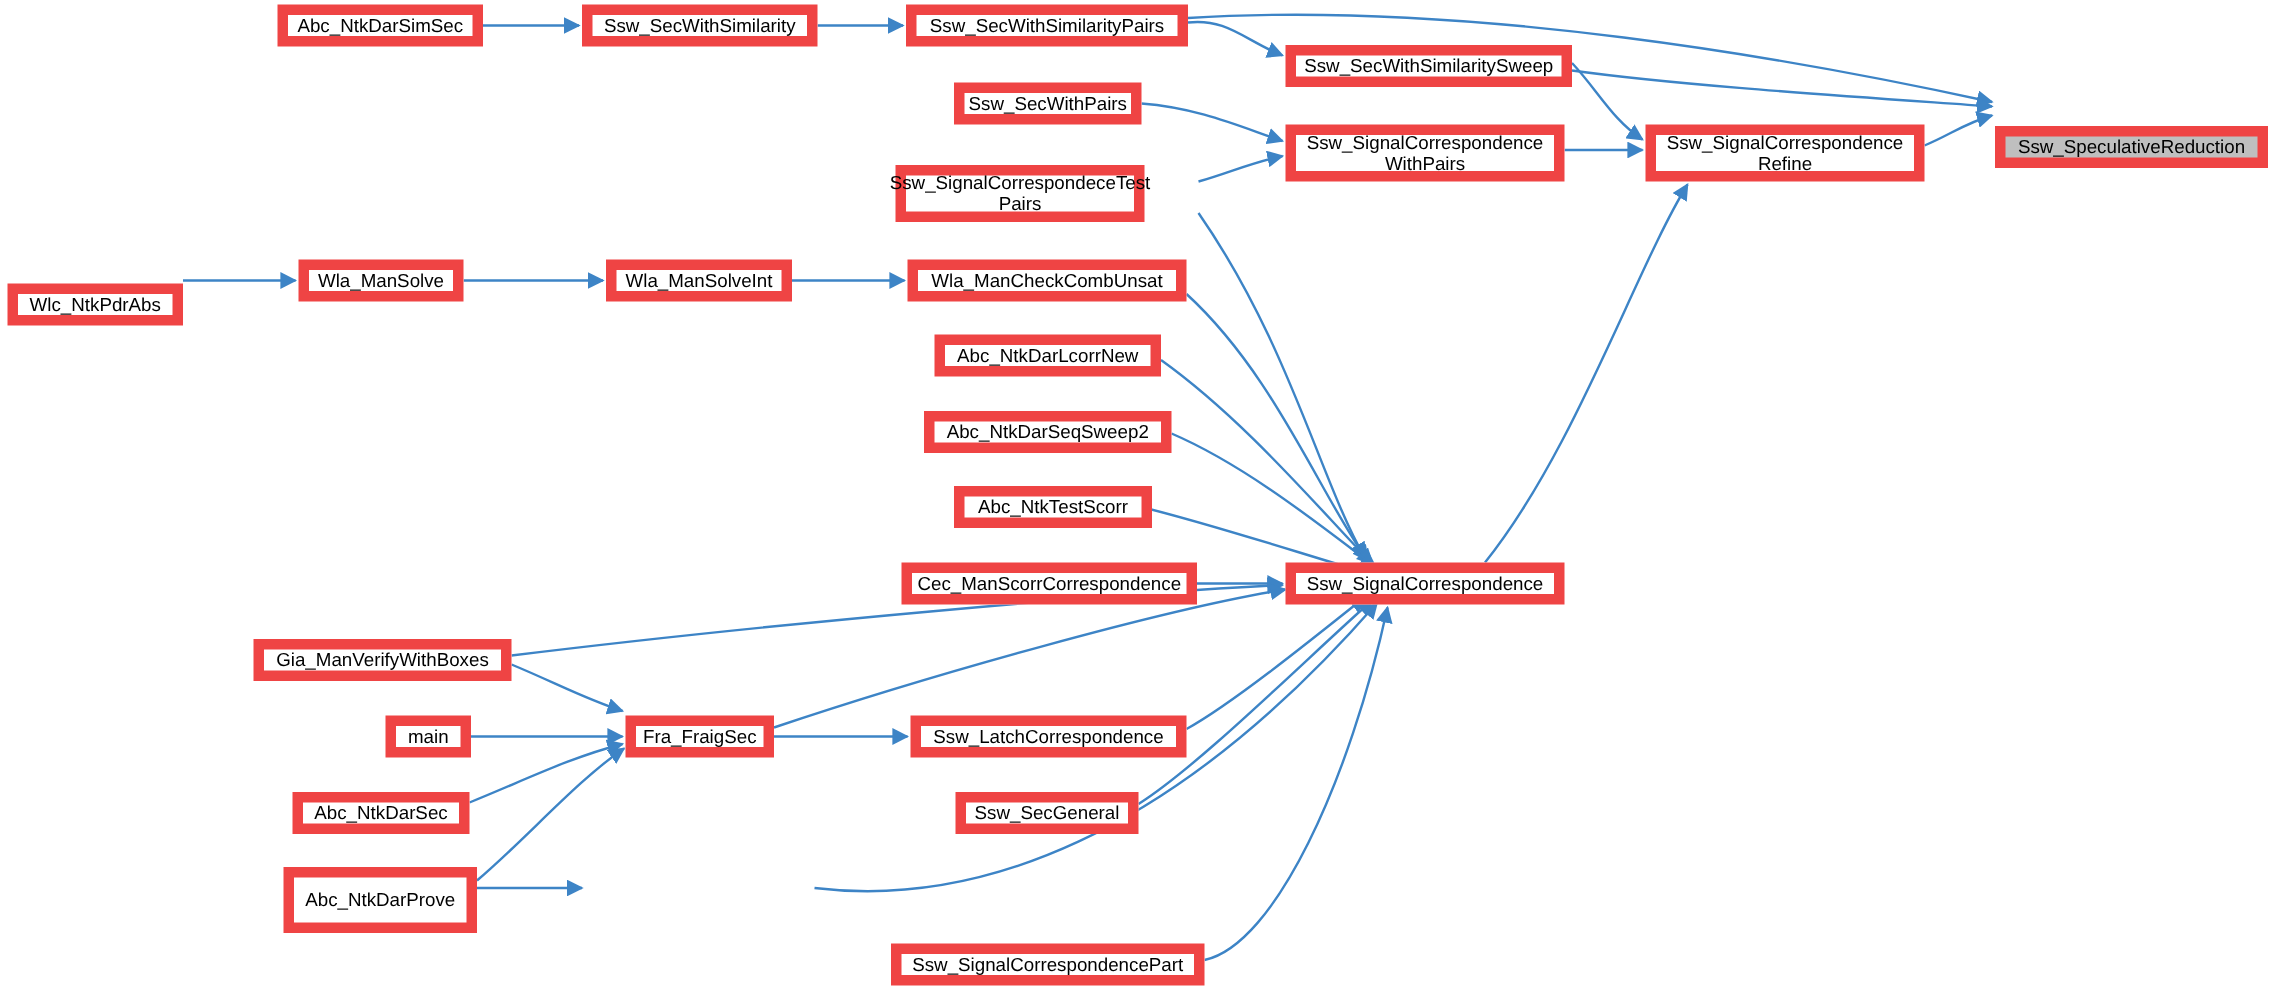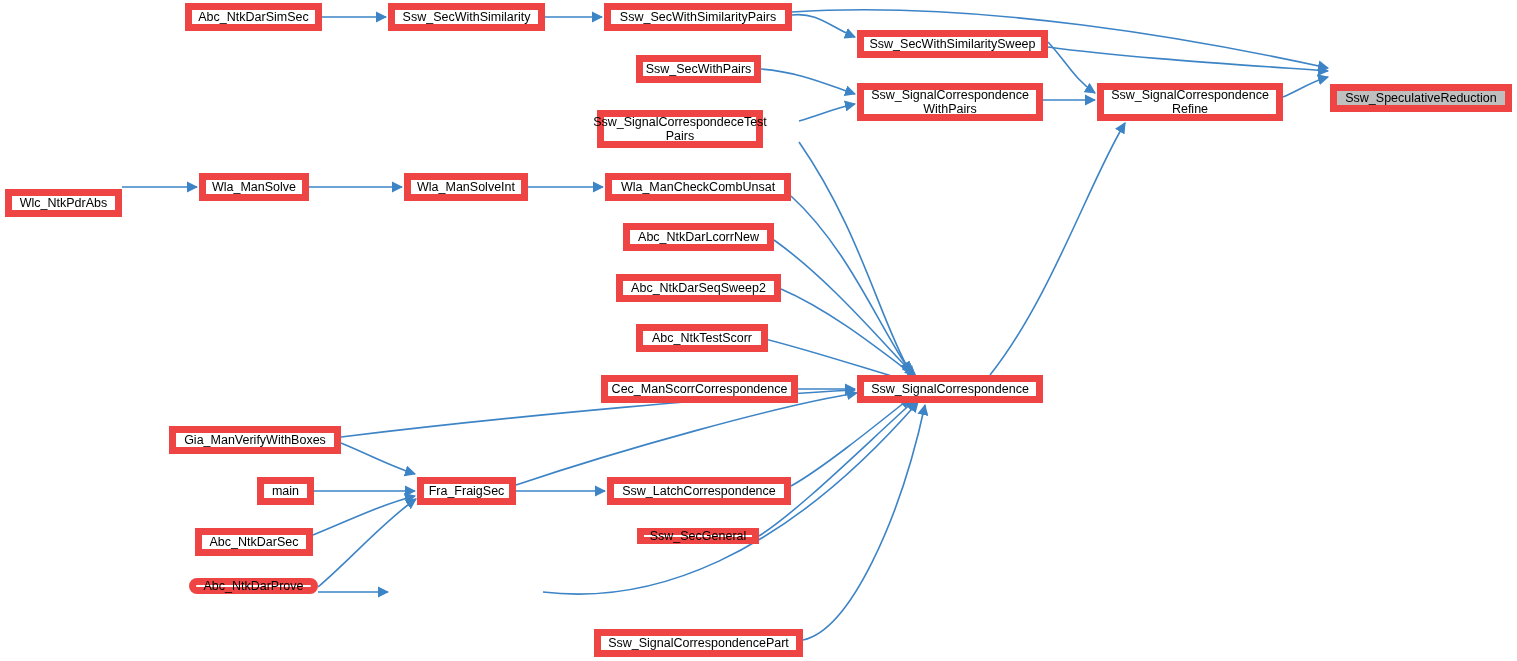--- a/index.html
+++ b/index.html
@@ -110,16 +110,16 @@
   <div class="node" style="left:605px;top:173px;width:186px;height:28px;">Wla_ManCheckCombUnsat</div>
   <div class="node" style="left:616px;top:274px;width:165px;height:28px;">Abc_NtkDarSeqSweep2</div>
   <div class="node" style="left:636px;top:324px;width:132px;height:28px;">Abc_NtkTestScorr</div>
   <div class="node" style="left:601px;top:375px;width:197px;height:28px;">Cec_ManScorrCorrespondence</div>
   <div class="node" style="left:857px;top:375px;width:186px;height:28px;">Ssw_SignalCorrespondence</div>
   <div class="node" style="left:169px;top:426px;width:172px;height:28px;">Gia_ManVerifyWithBoxes</div>
   <div class="node" style="left:225px;top:477px;width:57px;height:28px;margin-left:32px;">main</div>
   <div class="node" style="left:417px;top:477px;width:99px;height:28px;">Fra_FraigSec</div>
   <div class="node" style="left:607px;top:477px;width:184px;height:28px;">Ssw_LatchCorrespondence</div>
   <div class="node" style="left:195px;top:528px;width:118px;height:28px;">Abc_NtkDarSec</div>
-  <div class="node" style="left:637px;top:528px;width:122px;height:16px;">Ssw_SecGeneral</div>
-  <div class="node" style="left:189px;top:578px;width:129px;height:16px;border-radius:10px;">Abc_NtkDarProve</div>
+  <div class="node" style="left:637px;top:528px;width:122px;height:28px;">Ssw_SecGeneral</div>
+  <div class="node" style="left:189px;top:578px;width:129px;height:44px;">Abc_NtkDarProve</div>
   <div class="node" style="left:594px;top:629px;width:209px;height:28px;">Ssw_SignalCorrespondencePart</div>
 </div>
 
 </body></html>

